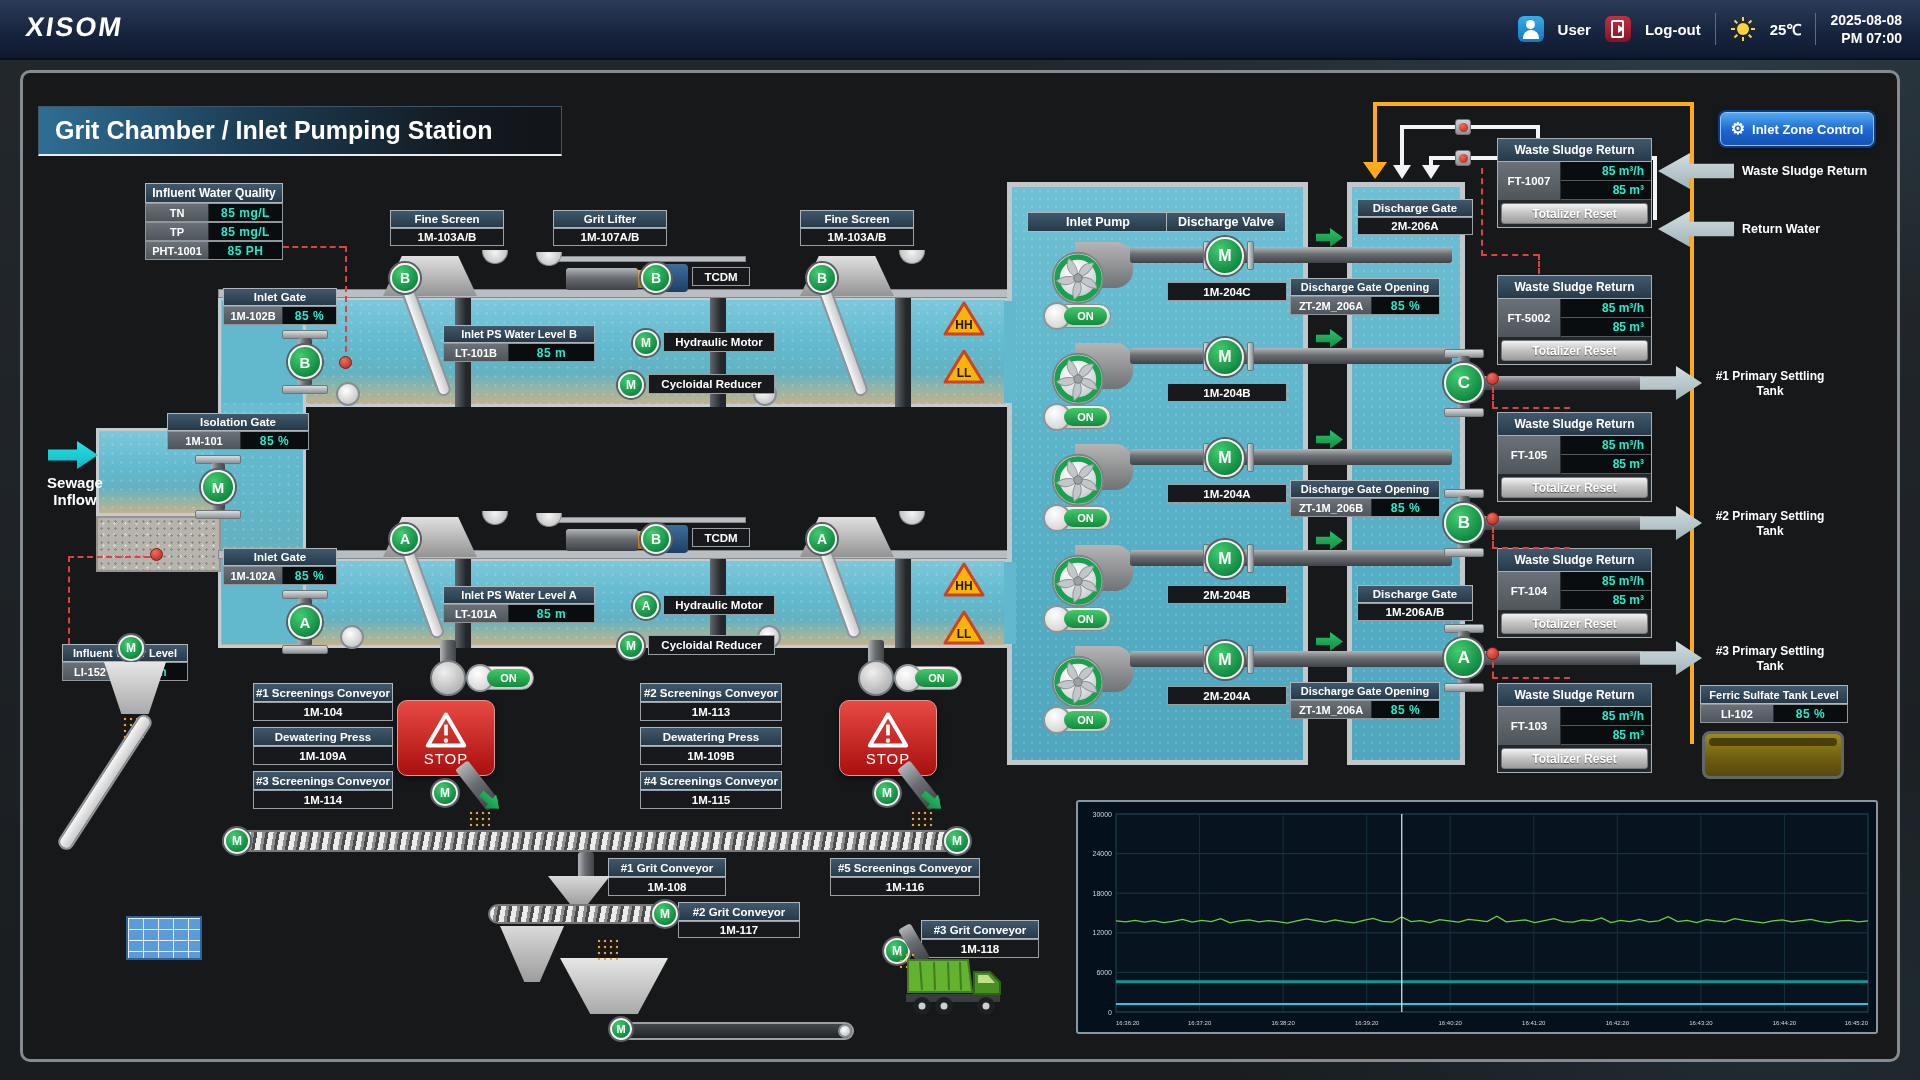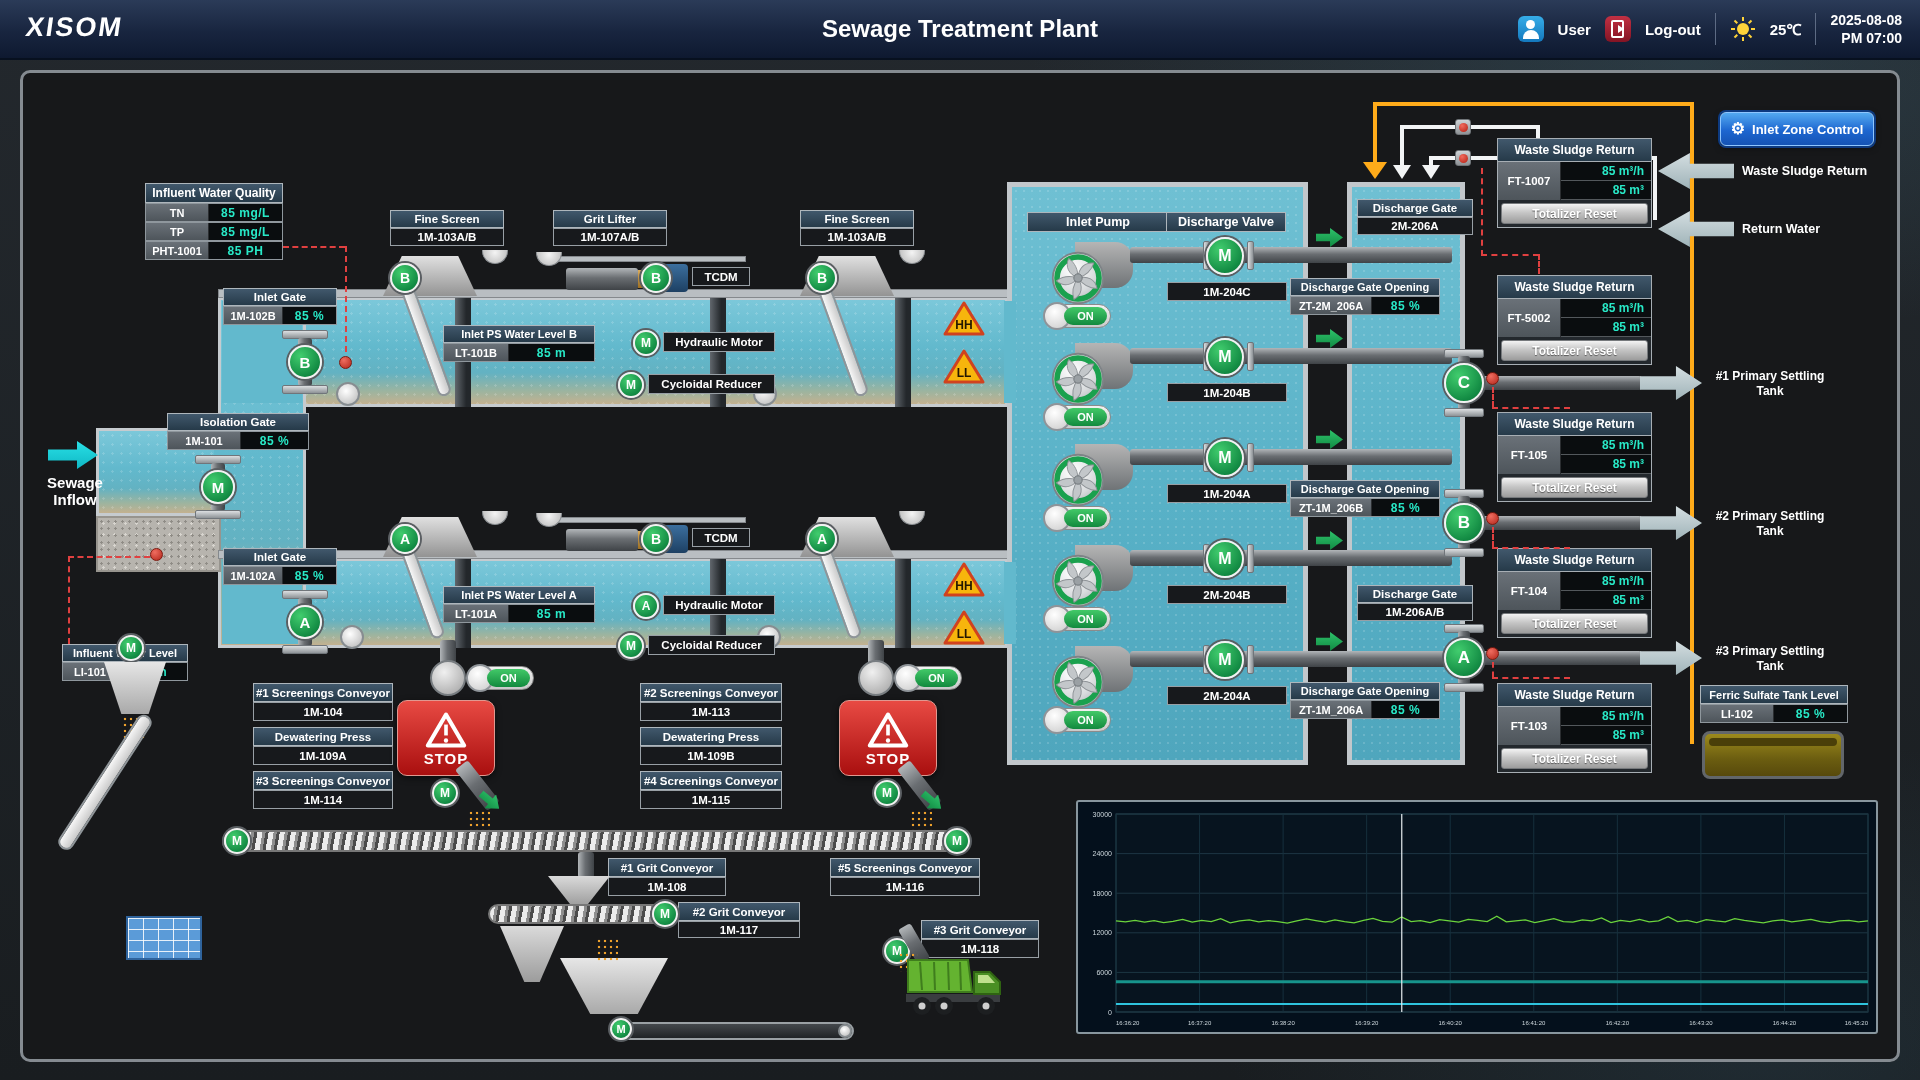--- a/index.html
+++ b/index.html
@@ -52,21 +52,21 @@
   .badge{border-radius:50%;background:radial-gradient(circle at 35% 30%,#41cd6e,#128a43 72%,#0c6b33);color:#fff;font-weight:bold;border:2px solid #f2f2f2;box-shadow:0 0 0 2px #5a5e62;display:flex;align-items:center;justify-content:center;box-sizing:border-box;}
   .rarrow{clip-path:polygon(0 30%,58% 30%,58% 0,100% 50%,58% 100%,58% 70%,0 70%);background:linear-gradient(#d4dee1,#9fb3b8);}
   .larrow{clip-path:polygon(100% 30%,42% 30%,42% 0,0 50%,42% 100%,42% 70%,100% 70%);background:linear-gradient(#d4dee1,#9fb3b8);}
   .garrow{clip-path:polygon(0 30%,52% 30%,52% 0,100% 50%,52% 100%,52% 70%,0 70%);background:linear-gradient(#2ec26a,#118a43);}
   .cyarrow{clip-path:polygon(0 30%,58% 30%,58% 0,100% 50%,58% 100%,58% 70%,0 70%);background:linear-gradient(#29e0e6,#0fb7c4);}
   .tri-down{clip-path:polygon(0 0,100% 0,50% 100%);}
   
   .toggle{width:66px;height:24px;background:linear-gradient(#f2f2f2,#c9c9c9);border:1px solid #8b8b8b;border-radius:12px;box-sizing:border-box;}
   .knob{position:absolute;left:-3px;top:-3px;width:28px;height:28px;background:radial-gradient(circle at 40% 32%,#fff,#c9c9c9);border:2px solid #8f9499;border-radius:50%;box-sizing:border-box;}
   .onpill{position:absolute;left:18px;top:2px;right:3px;bottom:2px;background:linear-gradient(#42c968,#128a3e);border-radius:10px;color:#fff;font-weight:bold;font-size:11px;display:flex;align-items:center;justify-content:center;}
-  .stopbtn{background:linear-gradient(#e84a43,#a90f0f);border:1px solid #e09890;border-radius:10px;display:flex;flex-direction:column;align-items:center;justify-content:center;color:#fff;font-weight:bold;font-size:15px;box-shadow:0 2px 6px rgba(0,0,0,.6);letter-spacing:1px;}
+  .stopbtn{background:linear-gradient(#e84a43,#a90f0f);border:1px solid #e09890;border-radius:10px;display:flex;flex-direction:column;align-items:center;justify-content:center;color:#fff;font-weight:normal;font-size:15px;box-shadow:0 2px 6px rgba(0,0,0,.6);letter-spacing:1px;}
   .izc{background:linear-gradient(#53a9f0,#1d66d0 55%,#1553b4);border:1px solid #8ec6ff;box-shadow:0 0 0 2px #0d3a80,0 2px 6px rgba(0,0,0,.5);border-radius:6px;color:#fff;font-weight:bold;font-size:13px;display:flex;gap:7px;align-items:center;justify-content:center;}
   .gear{font-size:16px;line-height:1;}
   .btn-reset{height:19px;margin:3px;background:linear-gradient(#f3f3f3 0%,#c6c6c6 45%,#9c9c9c);border:1px solid #76797c;border-radius:3px;color:#fff;font-weight:bold;font-size:12px;text-shadow:0 1px 1px #555;display:flex;align-items:center;justify-content:center;}
   
   .wsr{border:1px solid #a7aeb4;background:#23282d;box-sizing:border-box;}
   .wsr .hd{height:22px;background:linear-gradient(#41586c,#263a49);border-bottom:1px solid #a7aeb4;color:#fff;font-weight:bold;font-size:12px;display:flex;align-items:center;justify-content:center;}
   .wsr .bd{display:flex;height:38px;}
   .wsr .id{width:62px;background:linear-gradient(#6a7178,#4e555b);color:#fff;font-weight:bold;font-size:11.5px;display:flex;align-items:center;justify-content:center;border-right:1px solid #2b2e31;}
   .wsr .vals{flex:1;display:flex;flex-direction:column;}
   .wsr .val{flex:1;background:#0a0d0f;border-bottom:1px solid #53585c;color:#28e9c7;font-weight:bold;font-size:12px;display:flex;align-items:center;justify-content:flex-end;padding-right:7px;}
@@ -116,21 +116,20 @@
           <path d="M30 30 C20 26,16 18,20 9 C27 14,30 21,30 30 Z" transform="rotate(216 30 30)"></path>
           <path d="M30 30 C20 26,16 18,20 9 C27 14,30 21,30 30 Z" transform="rotate(288 30 30)"></path>
         </g>
         <circle cx="30" cy="30" r="4.5" fill="#9aa0a4" stroke="#6e7377"></circle>
       </symbol>
     </defs>
   </svg>
 
   <div class="abs hdr">
     <div class="logo">XISOM</div>
-    <div class="htitle">Sewage Treatment Plant</div>
     <div class="hright">
       <span class="chip chip-user">
           <span class="p-head"></span>
           <span class="p-body"></span>
         </span>
       <span class="hlabel">User</span>
       <span class="chip chip-out">
           <span class="door"></span>
         </span>
       <span class="hlabel">Log-out</span>
@@ -151,20 +150,21 @@
       <span class="hlabel">25℃</span>
       <span class="hdiv"></span>
       <div class="hdate">
         <div>2025-08-08</div>
         <div>PM 07:00</div>
       </div>
     </div>
   </div>
 
   <div class="abs framebg"></div>
+  <div class="abs ptitle">Grit Chamber / Inlet Pumping Station</div>
 
   <div class="abs water" style="left:218px;top:297px;width:790px;height:110px"></div>
   <div class="abs water" style="left:218px;top:558px;width:790px;height:90px"></div>
   <div class="abs water" style="left:218px;top:297px;width:88px;height:351px"></div>
   <div class="abs water" style="left:96px;top:428px;width:125px;height:88px"></div>
   <div class="abs concrete" style="left:96px;top:516px;width:125px;height:56px"></div>
   <div class="abs patch" style="left:222px;top:301px;width:80px;height:102px"></div>
   <div class="abs patch" style="left:222px;top:562px;width:80px;height:82px"></div>
   <div class="abs patch" style="left:214px;top:432px;width:10px;height:80px"></div>
 
@@ -225,21 +225,21 @@
     <div class="pipev" style="position:absolute;left:16px;top:8px;width:14px;height:48px"></div>
     <div class="flangeh" style="position:absolute;left:0;top:55px;width:46px;height:9px"></div>
     <div class="badge" style="position:absolute;left:6px;top:15px;width:34px;height:34px;font-size:15px">M</div>
   </div>
 
   <div class="abs cyarrow" style="left:48px;top:441px;width:50px;height:28px"></div>
   <div class="abs" style="left:30px;top:474px;width:90px;text-align:center;font-size:15px;font-weight:bold">Sewage Inflow</div>
 
   <div class="abs lbl" style="left:62px;top:644px;width:126px;height:18px;font-size:11px">Influent Water Level</div>
   <div class="abs kv" style="left:62px;top:662px;width:126px;height:19px">
-    <span class="k" style="width:54px">LI-101</span>
+    <span class="k" style="width:54px">LI-152</span>
     <span class="v">85 m</span>
   </div>
 
   <div class="abs lbl" style="left:390px;top:210px;width:114px;height:18px">Fine Screen</div>
   <div class="abs sub" style="left:390px;top:228px;width:114px;height:18px">1M-103A/B</div>
   <div class="abs trap" style="left:383px;top:256px;width:94px;height:40px"></div>
   <div class="abs dish" style="left:482px;top:250px;width:24px;height:13px"></div>
   <div class="abs beltbar" style="left:392px;top:266px;width:14px;height:138px;transform:rotate(-20deg);transform-origin:top center"></div>
   <div class="abs pulley" style="left:336px;top:382px;width:24px;height:24px"></div>
   <div class="abs badge" style="left:390px;top:263px;width:30px;height:30px;font-size:14px">B</div>

